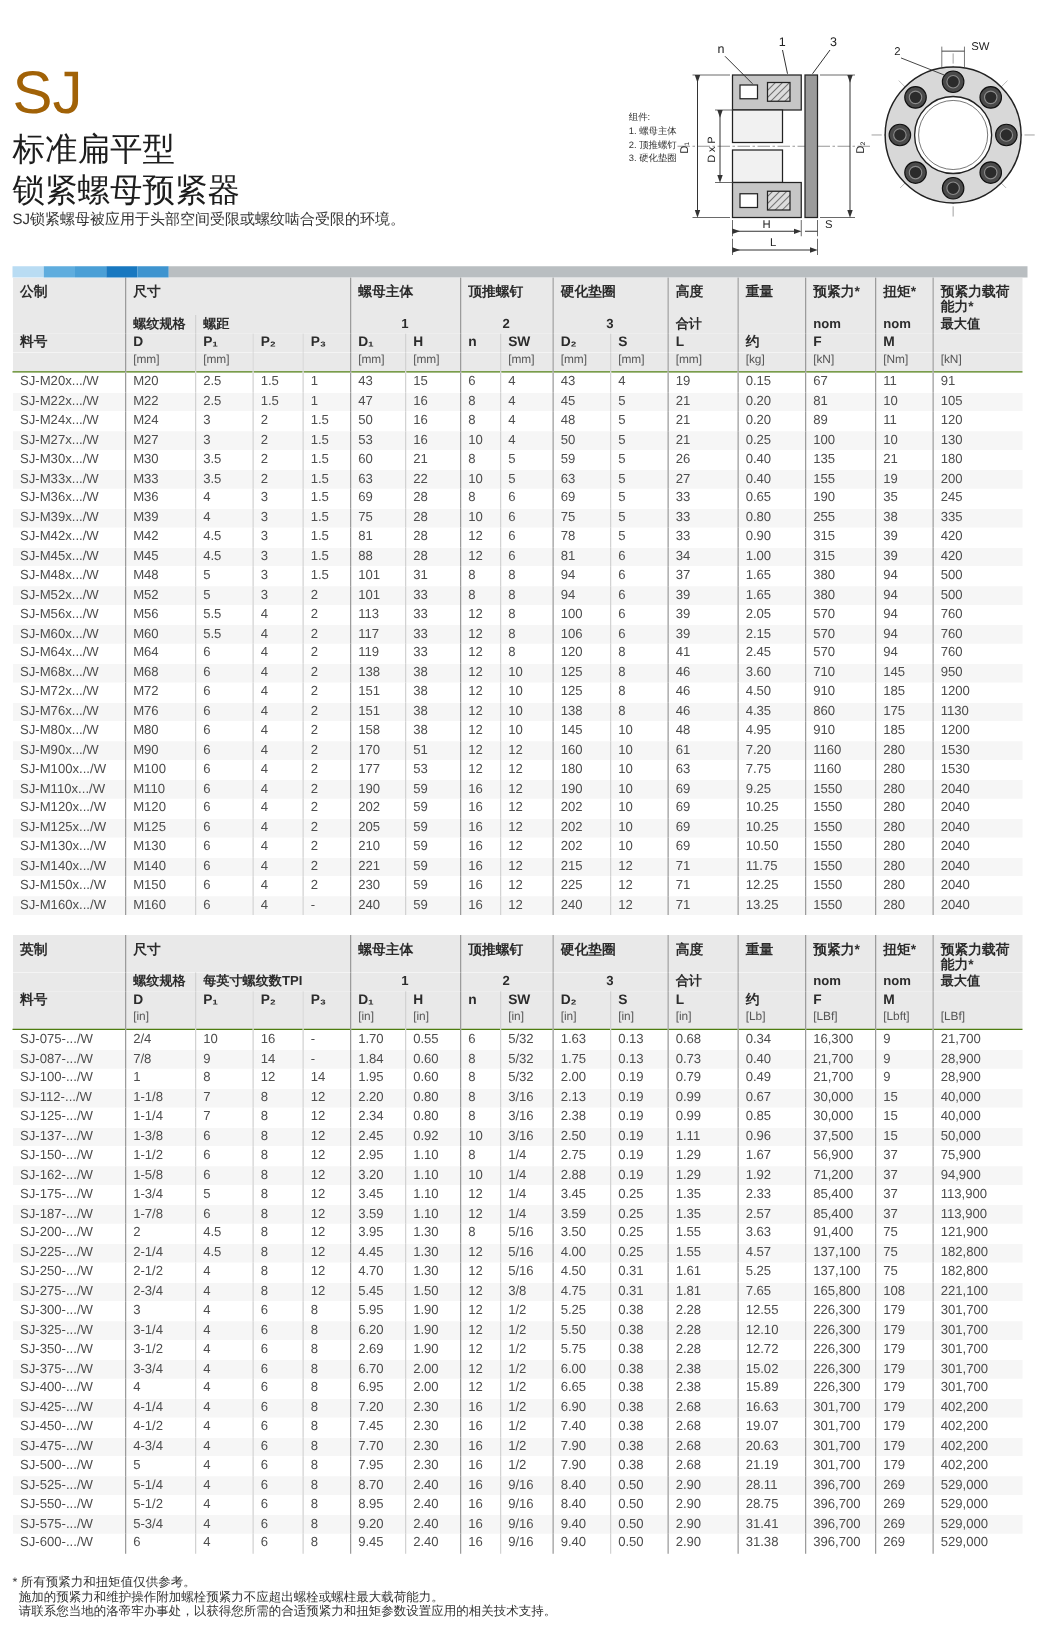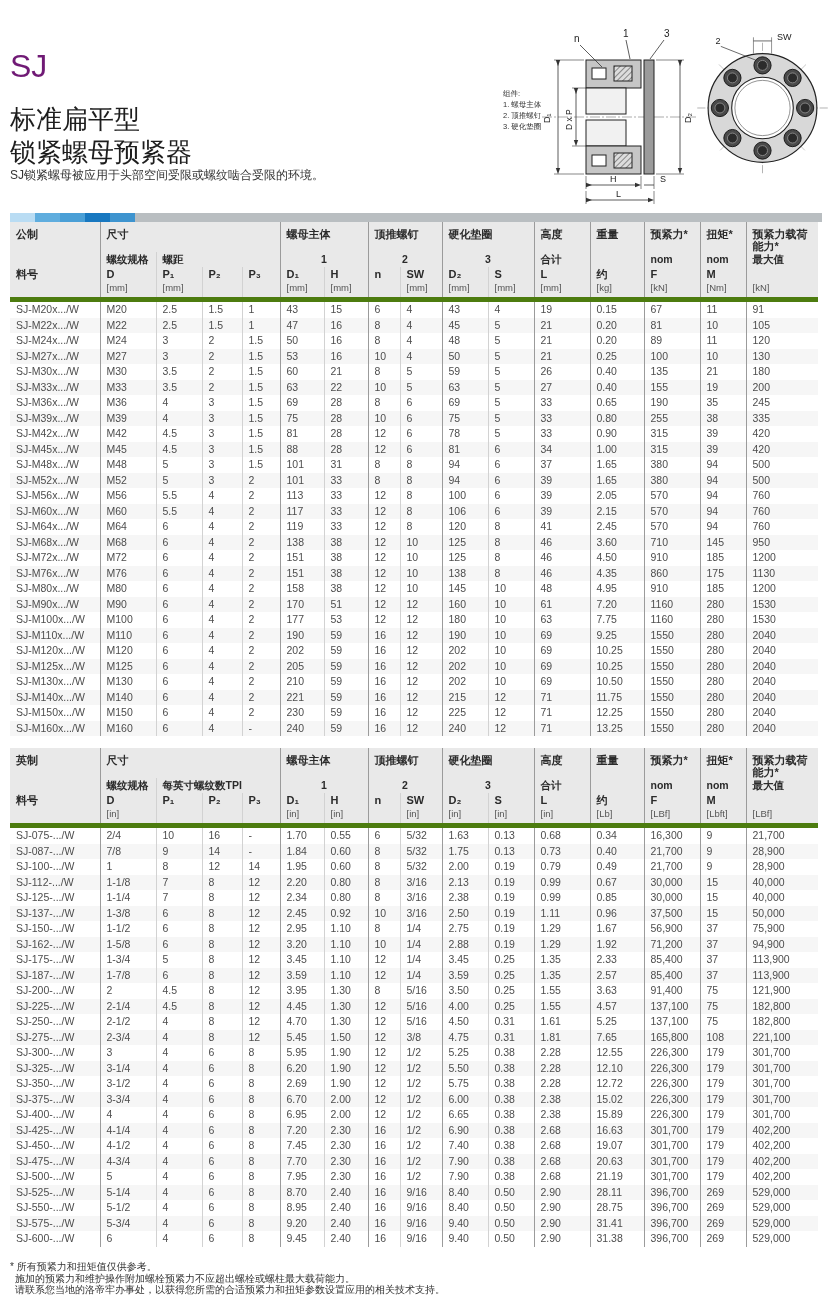--- a/index.html
+++ b/index.html
@@ -1,35 +1,35 @@
 <!DOCTYPE html>
 <html><head>
 <meta charset="utf-8">
 <style>
   html,body{margin:0;padding:0;background:#fff;}
   .page{position:relative;width:830px;height:1313px;background:#fff;overflow:hidden;
         font-family:"Liberation Sans","DejaVu Sans",sans-serif;color:#222;}
   
-  .title{position:absolute;left:10px;top:50px;font-size:32px;line-height:1.05;font-weight:400;color:#701a75;}
+  .title{position:absolute;left:10px;top:50px;font-size:48px;line-height:1.05;font-weight:400;color:#a16207;}
   .subtitle{position:absolute;left:10px;top:103px;font-size:26px;line-height:33px;font-weight:400;color:#1d1d1d;}
   .descr{position:absolute;left:10px;top:167px;font-size:12px;color:#333;}
   .legend{position:absolute;left:503px;top:88px;font-size:7.5px;line-height:11px;color:#333;}
   .drawL{position:absolute;left:528px;top:22px;}
   .drawR{position:absolute;left:690px;top:28px;}
   svg text{font-family:"Liberation Sans","DejaVu Sans",sans-serif;fill:#222;}
   
   .tblwrap{position:absolute;left:10px;width:812px;}
   #metric{top:213px;}
   #imperial{top:748px;}
   .accentbar{display:flex;height:9px;width:812px;}
   .accentbar div{height:9px;}
   table.dt{border-collapse:collapse;table-layout:fixed;width:808px;}
   table.dt th,table.dt td{padding:0 3px 0 6px;text-align:left;overflow:hidden;white-space:normal;}
   thead th{background:#e9e9e9;font-weight:bold;color:#2b2b2b;vertical-align:top;}
-  thead{border-bottom:5px solid #4d7c0f;}
+  thead{border-bottom:1px solid #4d7c0f;}
   tr.hr0 th{padding-top:6px;font-size:11px;line-height:12px;height:24px;}
   tr.hr1 th{font-size:10.5px;line-height:14px;height:15px;}
   tr.hr2 th{font-size:11px;line-height:14px;height:15px;margin-left:12px;}
   tr.hr3 th{font-size:9.5px;line-height:12px;height:13px;font-weight:normal;color:#555;padding-bottom:2px;}
   tbody td{font-size:10.5px;line-height:15.5px;height:15.5px;color:#4d4d4d;white-space:nowrap;}
   tbody tr:nth-child(even){background:#f6f6f6;}
   .lb{border-left:1px solid #d2d2d2;}
   .gb{border-left:1px solid #9b9b9b;}
   .ctr{text-align:center !important;padding:0 !important;}
   

